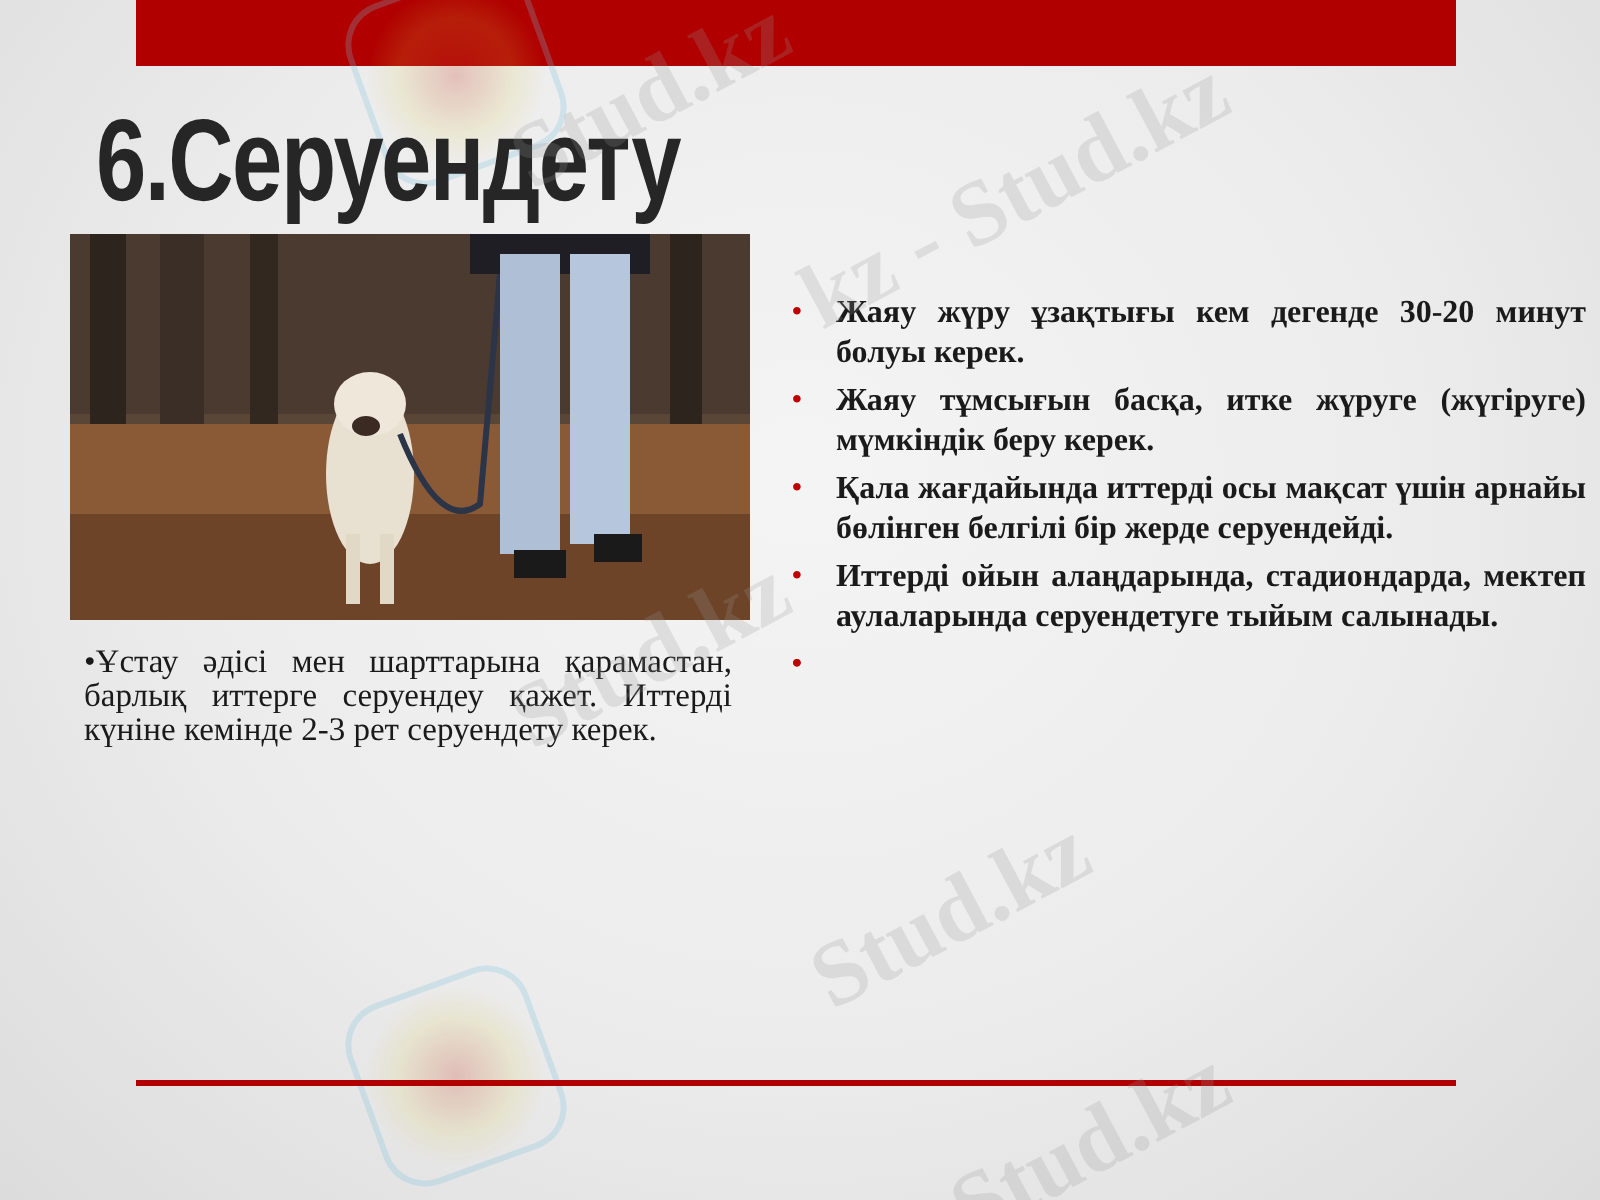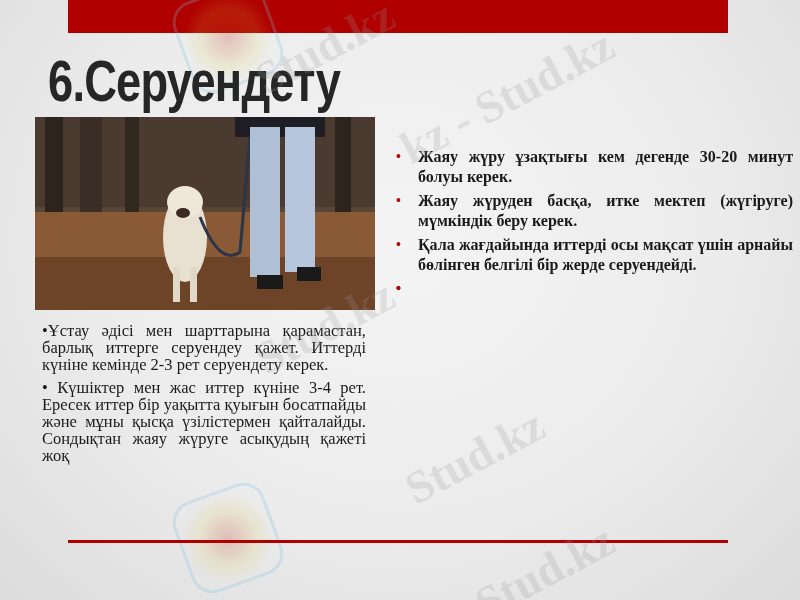--- a/index.html
+++ b/index.html
@@ -74,28 +74,27 @@
     <rect x="200" y="0" width="90" height="20" fill="#1e1e24"></rect>
     <rect x="215" y="10" width="30" height="150" fill="#aebfd6"></rect>
     <rect x="250" y="10" width="30" height="145" fill="#b6c6dc"></rect>
     <rect x="222" y="158" width="26" height="14" fill="#1a1a1a"></rect>
     <rect x="262" y="150" width="24" height="14" fill="#1a1a1a"></rect>
   </svg>
 </div>
 
 <div class="left-text">
   <p>•Ұстау әдісі мен шарттарына қарамастан, барлық иттерге серуендеу қажет. Иттерді күніне кемінде 2-3 рет серуендету керек.</p>
-  <p>• Күшіктер мен жас иттер күніне 3-4 рет. Ересек иттер бір уақытта қуығын босатпайды және мұны қысқа үзілістермен қайталайды. Сондықтан жаяу жүруге асықудың қажеті жоқ</p>
 </div>
 
 <ul class="right-list">
   <li><span class="bullet">•</span><span>Жаяу жүру ұзақтығы кем дегенде 30-20 минут болуы керек.</span></li>
-  <li><span class="bullet">•</span><span>Жаяу жүруден басқа, итке мектеп (жүгіруге) мүмкіндік беру керек.</span></li>
+  <li><span class="bullet">•</span><span>Жаяу тұмсығын басқа, итке жүруге (жүгіруге) мүмкіндік беру керек.</span></li>
   <li><span class="bullet">•</span><span>Қала жағдайында иттерді осы мақсат үшін арнайы бөлінген белгілі бір жерде серуендейді.</span></li>
-  <li><span class="bullet">•</span></li>
+  <li><span class="bullet">•</span><span>Иттерді ойын алаңдарында, стадиондарда, мектеп аулаларында серуендетуге тыйым салынады.</span></li>
   <li><span class="bullet">•</span></li>
   <li><span class="bullet">•</span></li>
 </ul>
 
 <div class="bottom-line"></div>
 
 <div class="watermark" style="left:390px;top:70px;">kz - Stud.kz</div>
 <div class="watermark" style="left:250px;top:20px;">Stud.kz</div>
 <div class="watermark" style="left:250px;top:300px;">Stud.kz</div>
 <div class="watermark" style="left:400px;top:430px;">Stud.kz</div>

